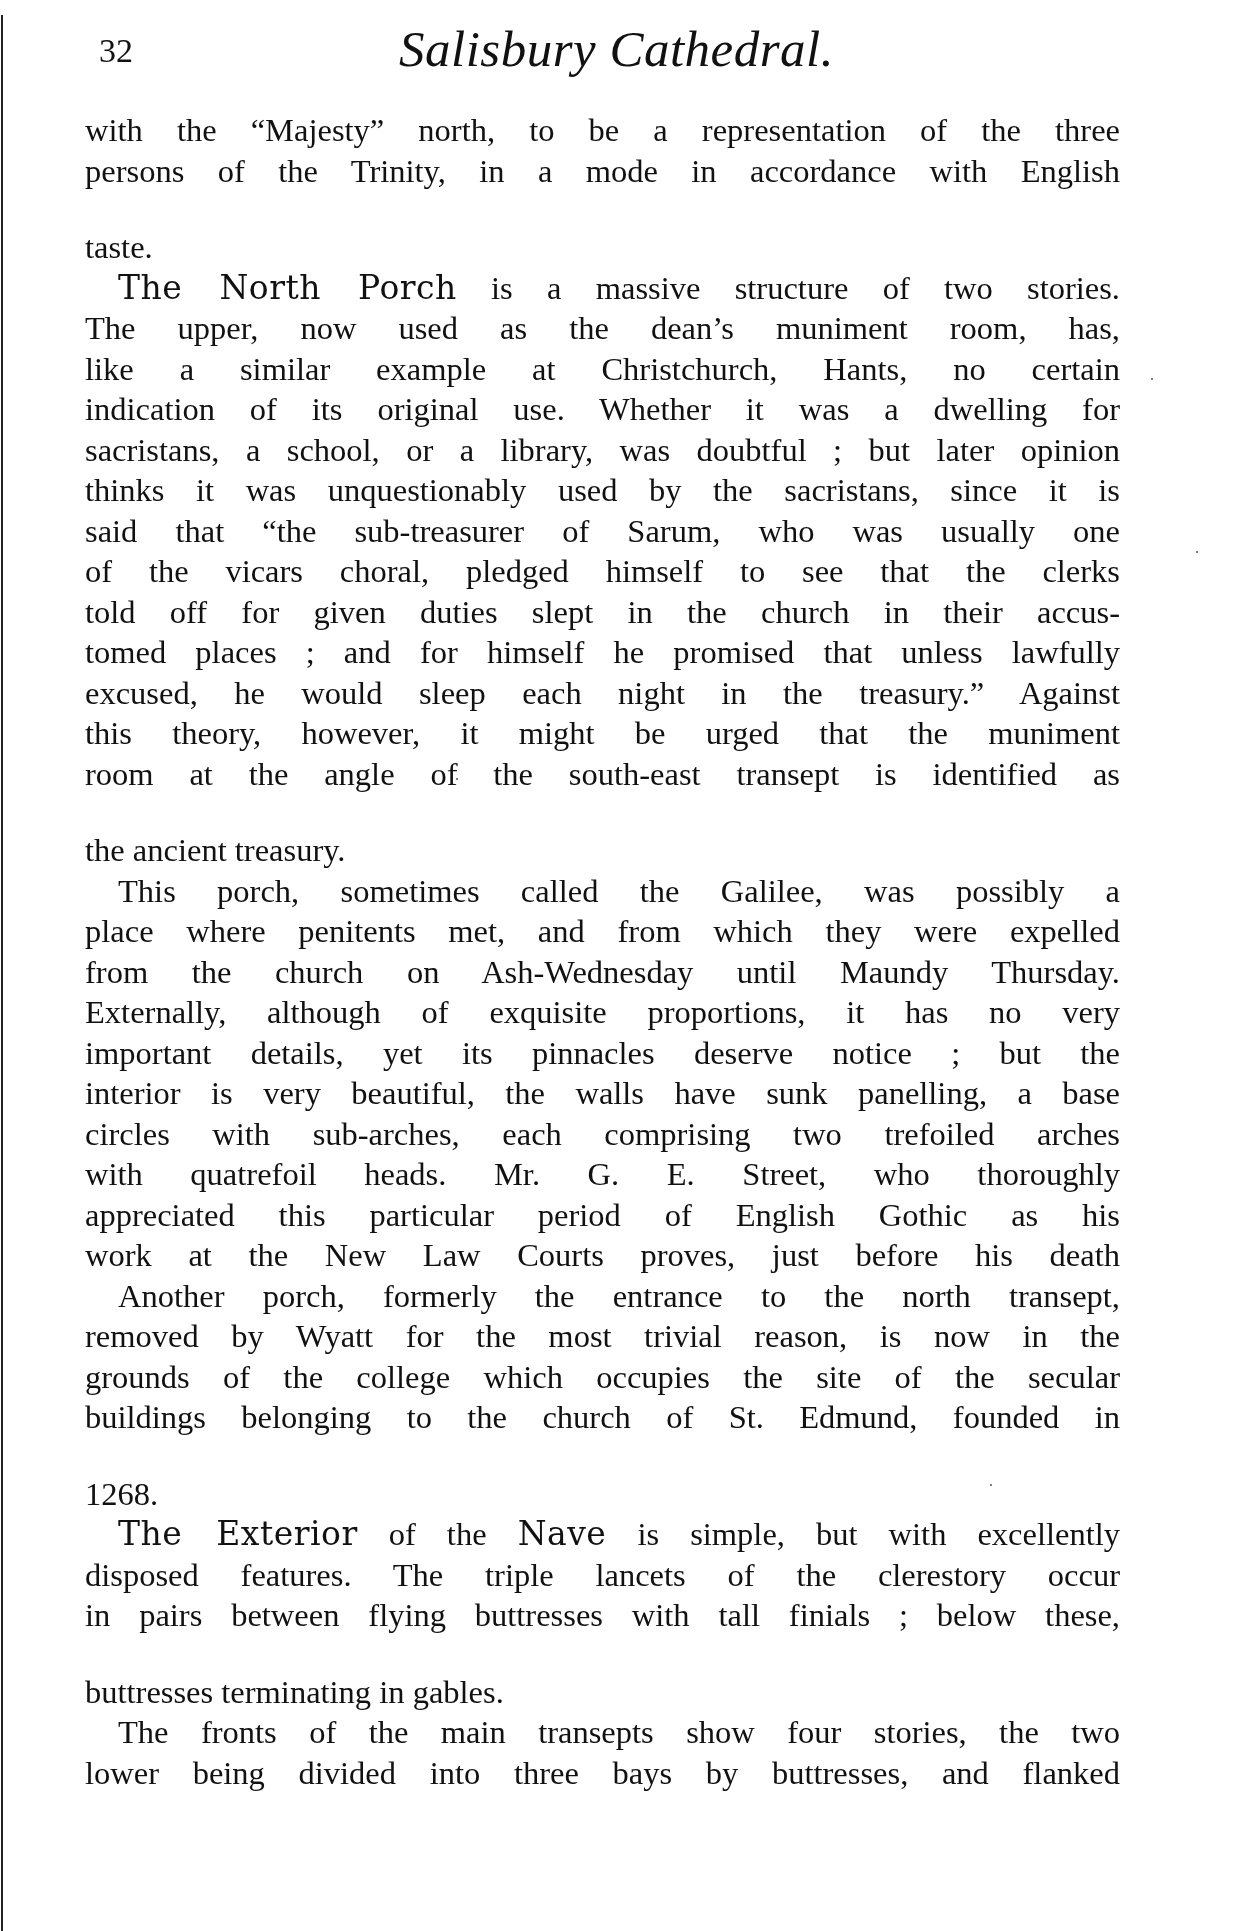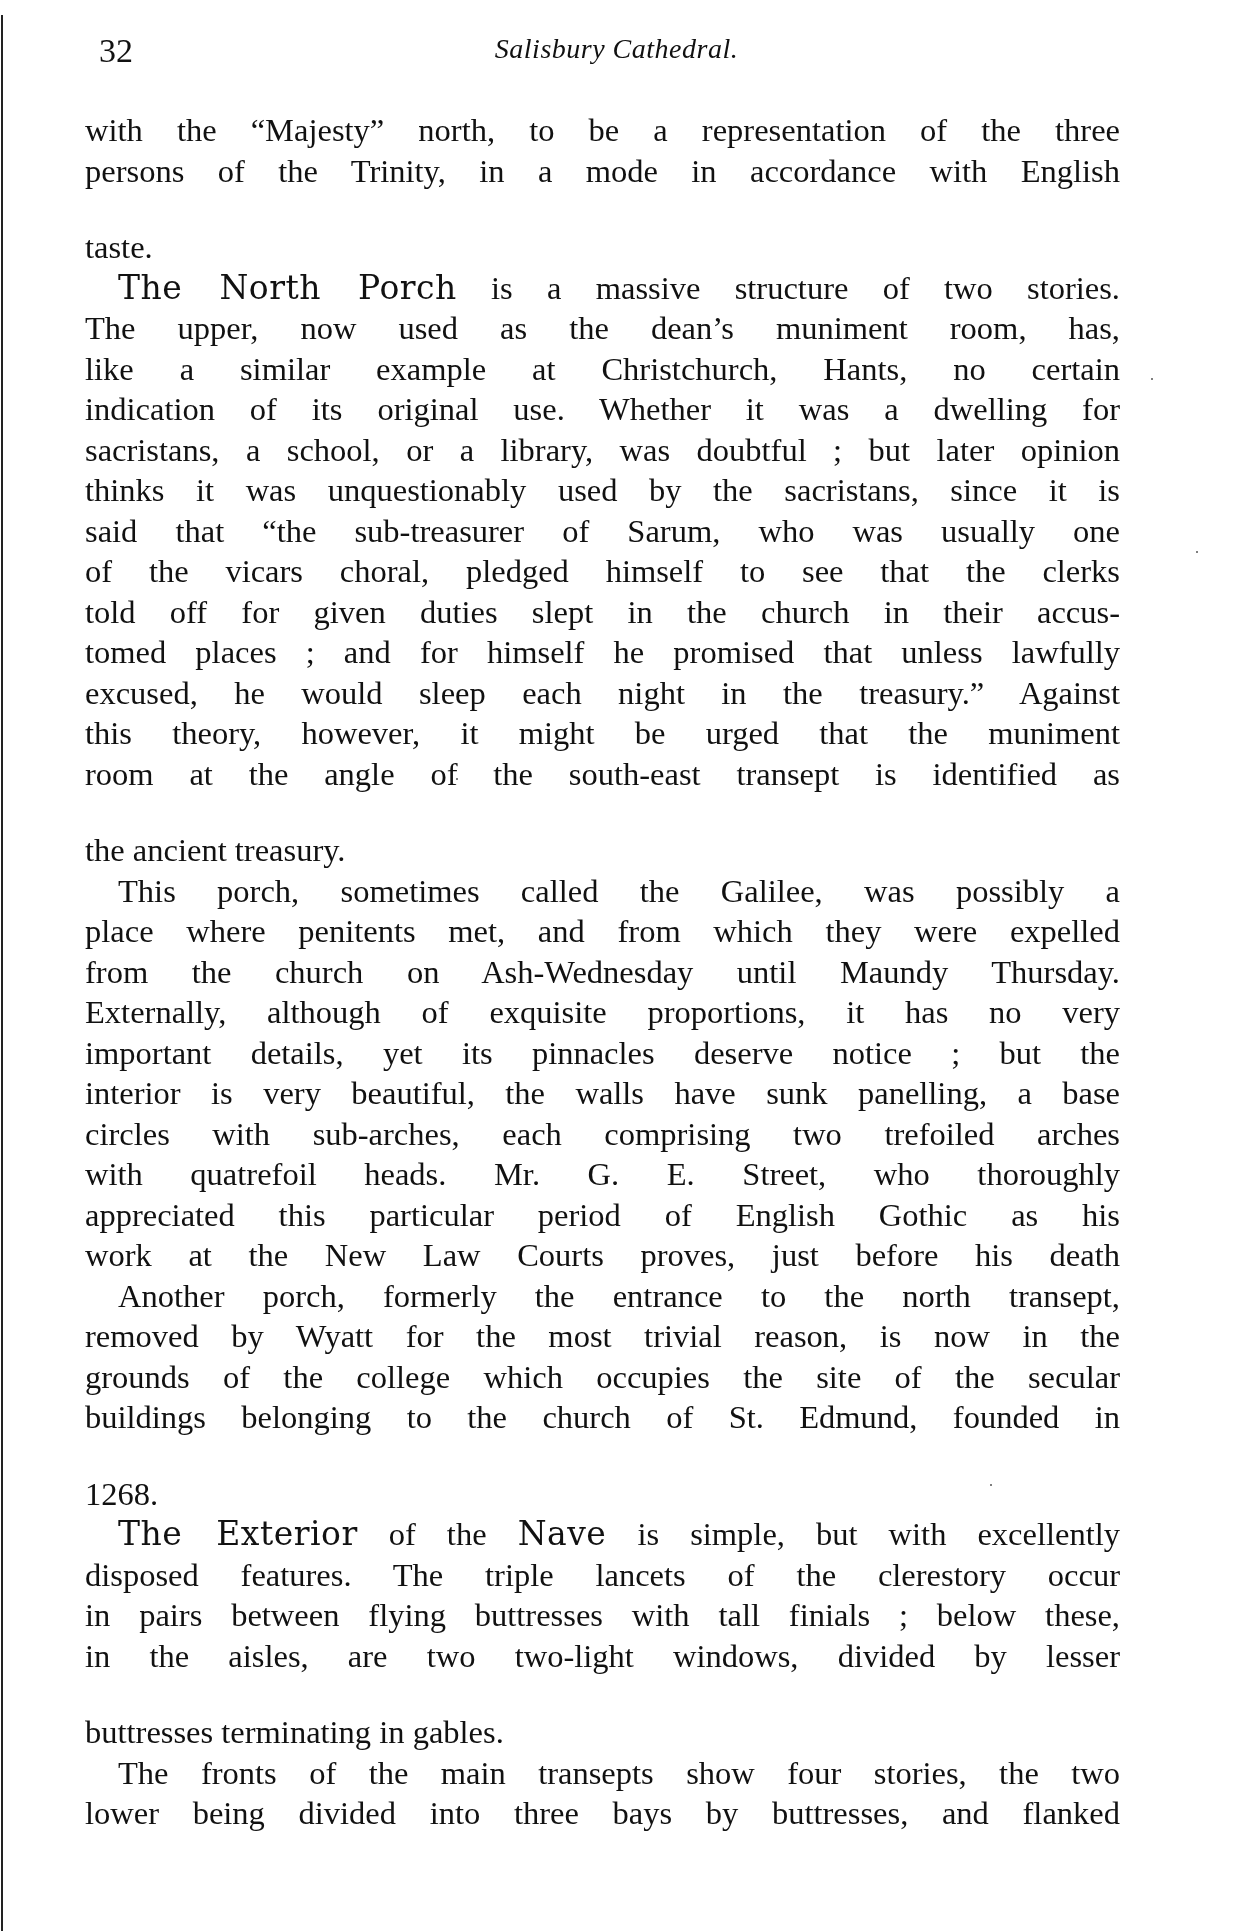--- a/index.html
+++ b/index.html
@@ -37,21 +37,21 @@
     font-size: 34px;
     line-height: 50px;
   }
   .running-title {
     position: absolute;
     left: 0;
     right: 0;
     top: 0;
     text-align: center;
     font-style: italic;
-    font-size: 28px;
+    font-size: 51px;
     line-height: 46px;
     letter-spacing: 0.5px;
   }
   .body-text {
     position: absolute;
     left: 85px;
     top: 110px;
     width: 1035px;
   }
   .line {
@@ -138,21 +138,20 @@
     <span class="line">removed by Wyatt for the most trivial reason, is now in the</span>
     <span class="line">grounds of the college which occupies the site of the secular</span>
     <span class="line">buildings belonging to the church of St. Edmund, founded in</span>
     <span class="line last">1268.</span>
   </div>
 
   <div>
     <span class="line indent"><span class="bold-head">The Exterior</span><span> of the </span><span class="bold-head">Nave</span><span> is simple, but with excellently</span></span>
     <span class="line">disposed features.  The triple lancets of the clerestory occur</span>
     <span class="line">in pairs between flying buttresses with tall finials ; below these,</span>
-    <span class="line">in the aisles, are two two-light windows, divided by lesser</span>
     <span class="line last">buttresses terminating in gables.</span>
   </div>
 
   <div>
     <span class="line indent">The fronts of the main transepts show four stories, the two</span>
     <span class="line">lower being divided into three bays by buttresses, and flanked</span>
   </div>
 
 </div>
 

